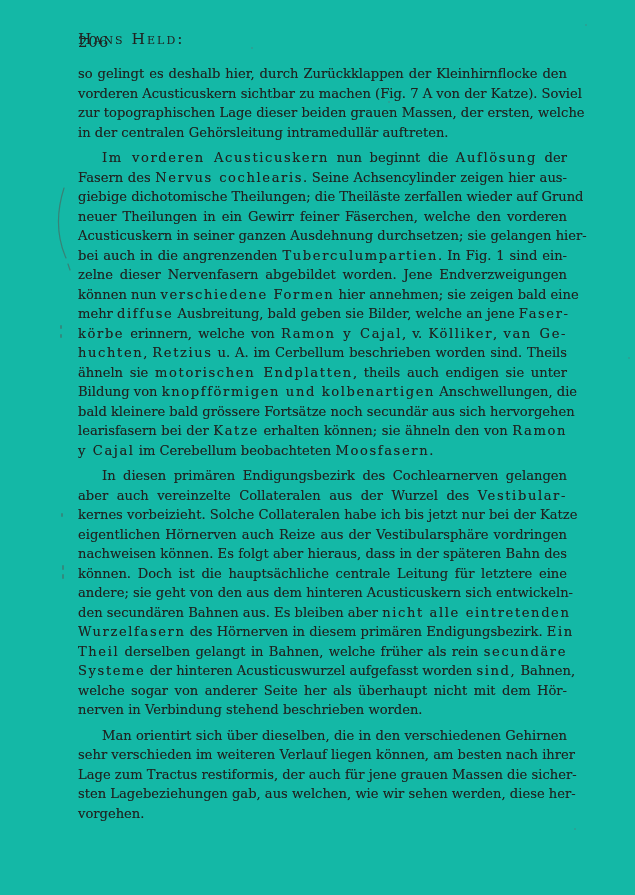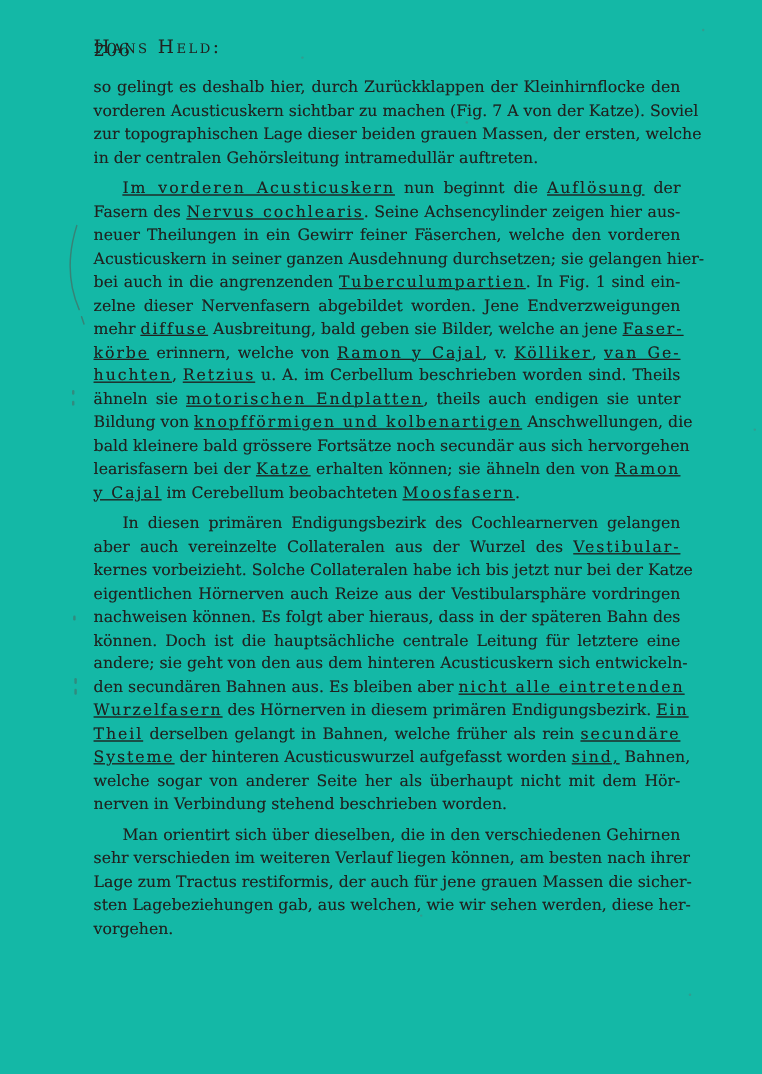--- a/index.html
+++ b/index.html
@@ -37,21 +37,21 @@
   .para { margin: 0 0 6px 0; }
   .line {
     height: 19.5px;
     white-space: nowrap;
     text-align: justify;
     text-align-last: justify;
     text-justify: inter-word;
   }
   .line.last { text-align-last: left; }
   .para.indent .line.first { text-indent: 24px; }
-  .gesperrt { letter-spacing: 1.6px; text-decoration: underline; }
+  .gesperrt { letter-spacing: 1.6px; }
   
   .artifact-svg { position: absolute; left: 50px; top: 180px; width: 30px; height: 200px; }
   .speck {
     position: absolute; width: 2px; height: 2px; border-radius: 50%;
     background: #6a6a66; opacity: 0.35;
   }
   .mark {
     position: absolute; width: 2px; height: 5px;
     background: #55554f; opacity: 0.45; border-radius: 1px;
   }
@@ -69,24 +69,26 @@
   <div class="text" id="text-block">
       <div class="para">
         <div class="line first"><span class="plain">so gelingt es deshalb hier, durch Zurückklappen der Kleinhirnflocke den</span></div>
         <div class="line"><span class="plain">vorderen Acusticuskern sichtbar zu machen (Fig. 7 A von der Katze).  Soviel</span></div>
         <div class="line"><span class="plain">zur topographischen Lage dieser beiden grauen Massen, der ersten, welche</span></div>
         <div class="line last"><span class="plain">in der centralen Gehörsleitung intramedullär auftreten.</span></div>
       </div>
       <div class="para indent">
         <div class="line first"><span class="gesperrt">Im vorderen Acusticuskern</span><span class="plain"> nun beginnt die </span><span class="gesperrt">Auflösung</span><span class="plain"> der</span></div>
         <div class="line"><span class="plain">Fasern des </span><span class="gesperrt">Nervus cochlearis</span><span class="plain">.  Seine Achsencylinder zeigen hier aus-</span></div>
+        <div class="line"><span class="plain">giebige dichotomische Theilungen; die Theiläste zerfallen wieder auf Grund</span></div>
         <div class="line"><span class="plain">neuer Theilungen in ein Gewirr feiner Fäserchen, welche den vorderen</span></div>
         <div class="line"><span class="plain">Acusticuskern in seiner ganzen Ausdehnung durchsetzen; sie gelangen hier-</span></div>
         <div class="line"><span class="plain">bei auch in die angrenzenden </span><span class="gesperrt">Tuberculumpartien</span><span class="plain">.  In Fig. 1 sind ein-</span></div>
         <div class="line"><span class="plain">zelne dieser Nervenfasern abgebildet worden.  Jene Endverzweigungen</span></div>
+        <div class="line"><span class="plain">können nun </span><span class="gesperrt">verschiedene Formen</span><span class="plain"> hier annehmen; sie zeigen bald eine</span></div>
         <div class="line"><span class="plain">mehr </span><span class="gesperrt">diffuse</span><span class="plain"> Ausbreitung, bald geben sie Bilder, welche an jene </span><span class="gesperrt">Faser-</span></div>
         <div class="line"><span class="gesperrt">körbe</span><span class="plain"> erinnern, welche von </span><span class="gesperrt">Ramon y Cajal</span><span class="plain">, v. </span><span class="gesperrt">Kölliker</span><span class="plain">, </span><span class="gesperrt">van Ge-</span></div>
         <div class="line"><span class="gesperrt">huchten</span><span class="plain">, </span><span class="gesperrt">Retzius</span><span class="plain"> u. A. im Cerbellum beschrieben worden sind.  Theils</span></div>
         <div class="line"><span class="plain">ähneln sie </span><span class="gesperrt">motorischen Endplatten</span><span class="plain">, theils auch endigen sie unter</span></div>
         <div class="line"><span class="plain">Bildung von </span><span class="gesperrt">knopfförmigen und kolbenartigen</span><span class="plain"> Anschwellungen, die</span></div>
         <div class="line"><span class="plain">bald kleinere bald grössere Fortsätze noch secundär aus sich hervorgehen</span></div>
         <div class="line"><span class="plain">learisfasern bei der </span><span class="gesperrt">Katze</span><span class="plain"> erhalten können; sie ähneln den von </span><span class="gesperrt">Ramon</span></div>
         <div class="line last"><span class="gesperrt">y Cajal</span><span class="plain"> im Cerebellum beobachteten </span><span class="gesperrt">Moosfasern</span><span class="plain">.</span></div>
       </div>
       <div class="para indent">

